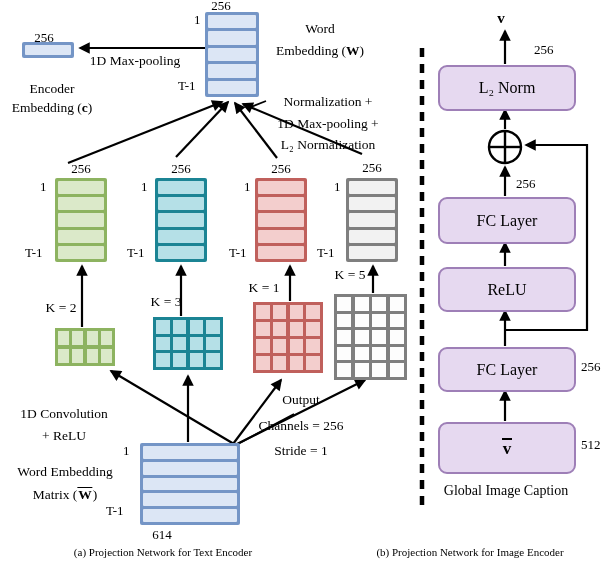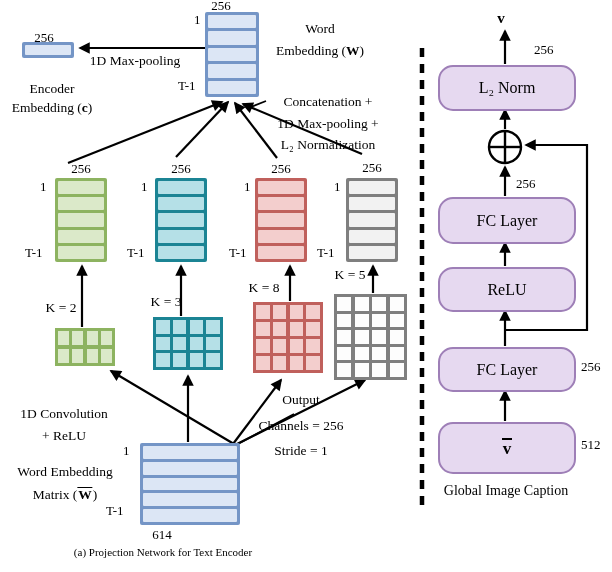--- a/index.html
+++ b/index.html
@@ -19,21 +19,21 @@
   .c-teal{background:#1b8494;}  .c-teal .m-row,.c-teal .k-cell{background:#b5e0e7;}
   .c-red{background:#c0605c;}   .c-red .m-row,.c-red .k-cell{background:#f3cecd;}
   .c-gray{background:#7f7f7f;}  .c-gray .m-row{background:#f2f2f2;} .c-gray .k-cell{background:#fdfdfd;}
 
   .lbl{position:absolute;z-index:3;font-size:13.5px;line-height:1.2;white-space:nowrap;}
   .cx{transform:translateX(-50%);text-align:center;}
   .num{font-size:13px;}
   .b{font-weight:bold;}
   .ovl{display:inline-block;border-top:1.8px solid #000;line-height:1.05;padding:0 1px;}
   .pbox{position:absolute;z-index:2;border:2px solid #9e7fb7;background:#e6d9f0;
-        border-radius:15px;display:flex;align-items:center;justify-content:center;font-size:16px;}
+        border-radius:9px;display:flex;align-items:center;justify-content:center;font-size:16px;}
   .cap{font-size:11px;}
 </style>
 </head>
 <body>
 
 <div id="fig">
 
   <svg class="layer" width="612" height="572" viewBox="0 0 612 572">
     <defs>
       <marker id="ah" viewBox="0 0 10 10" refX="8.5" refY="5" markerWidth="12.5" markerHeight="11.5" orient="auto" markerUnits="userSpaceOnUse">
@@ -198,39 +198,39 @@
   <div class="lbl cx" style="left:135px;top:53px">1D Max-pooling</div>
 
   <div class="lbl num cx" style="left:221px;top:-2px">256</div>
   <div class="lbl num" style="left:194px;top:12px">1</div>
   <div class="lbl num" style="left:178px;top:78px">T-1</div>
   <div class="lbl cx" style="left:320px;top:18px;line-height:22px">
     <div>Word</div>
     <div><span>Embedding (</span><span class="b">W</span><span>)</span></div>
   </div>
   <div class="lbl cx" style="left:328px;top:91px;line-height:21.5px">
-    <div>Concatenation +</div>
+    <div>Normalization +</div>
     <div>1D Max-pooling +</div>
     <div>L₂ Normalization</div>
   </div>
 
   <div class="lbl num cx" style="left:81px;top:161px">256</div>
   <div class="lbl num" style="left:40px;top:179px">1</div>
   <div class="lbl num" style="left:25px;top:245px">T-1</div>
   <div class="lbl cx" style="left:61px;top:300px">K = 2</div>
 
   <div class="lbl num cx" style="left:181px;top:161px">256</div>
   <div class="lbl num" style="left:141px;top:179px">1</div>
   <div class="lbl num" style="left:127px;top:245px">T-1</div>
   <div class="lbl cx" style="left:166px;top:294px">K = 3</div>
 
   <div class="lbl num cx" style="left:281px;top:161px">256</div>
   <div class="lbl num" style="left:244px;top:179px">1</div>
   <div class="lbl num" style="left:229px;top:245px">T-1</div>
-  <div class="lbl cx" style="left:264px;top:280px">K = 8</div>
+  <div class="lbl cx" style="left:264px;top:280px">K = 1</div>
 
   <div class="lbl num cx" style="left:372px;top:160px">256</div>
   <div class="lbl num" style="left:334px;top:179px">1</div>
   <div class="lbl num" style="left:317px;top:245px">T-1</div>
   <div class="lbl cx" style="left:350px;top:267px">K = 5</div>
 
   <div class="lbl cx" style="left:64px;top:403px;line-height:22px">
     <div>1D Convolution</div>
     <div>+ ReLU</div>
   </div>
@@ -271,14 +271,15 @@
   </div>
   <div class="lbl num" style="left:581px;top:359px">256</div>
 
   <div class="pbox" style="left:438px;top:422px;width:134px;height:48px;font-size:17px">
     <span class="ovl b" style="border-top-width:2.2px">v</span>
   </div>
   <div class="lbl num" style="left:581px;top:437px">512</div>
 
   <div class="lbl cx" style="left:506px;top:483px;font-size:14px">Global Image Caption</div>
 
+  <div class="lbl cap cx" style="left:470px;top:546px">(b) Projection Network for Image Encoder</div>
 
 </div>
 
 </body></html>

